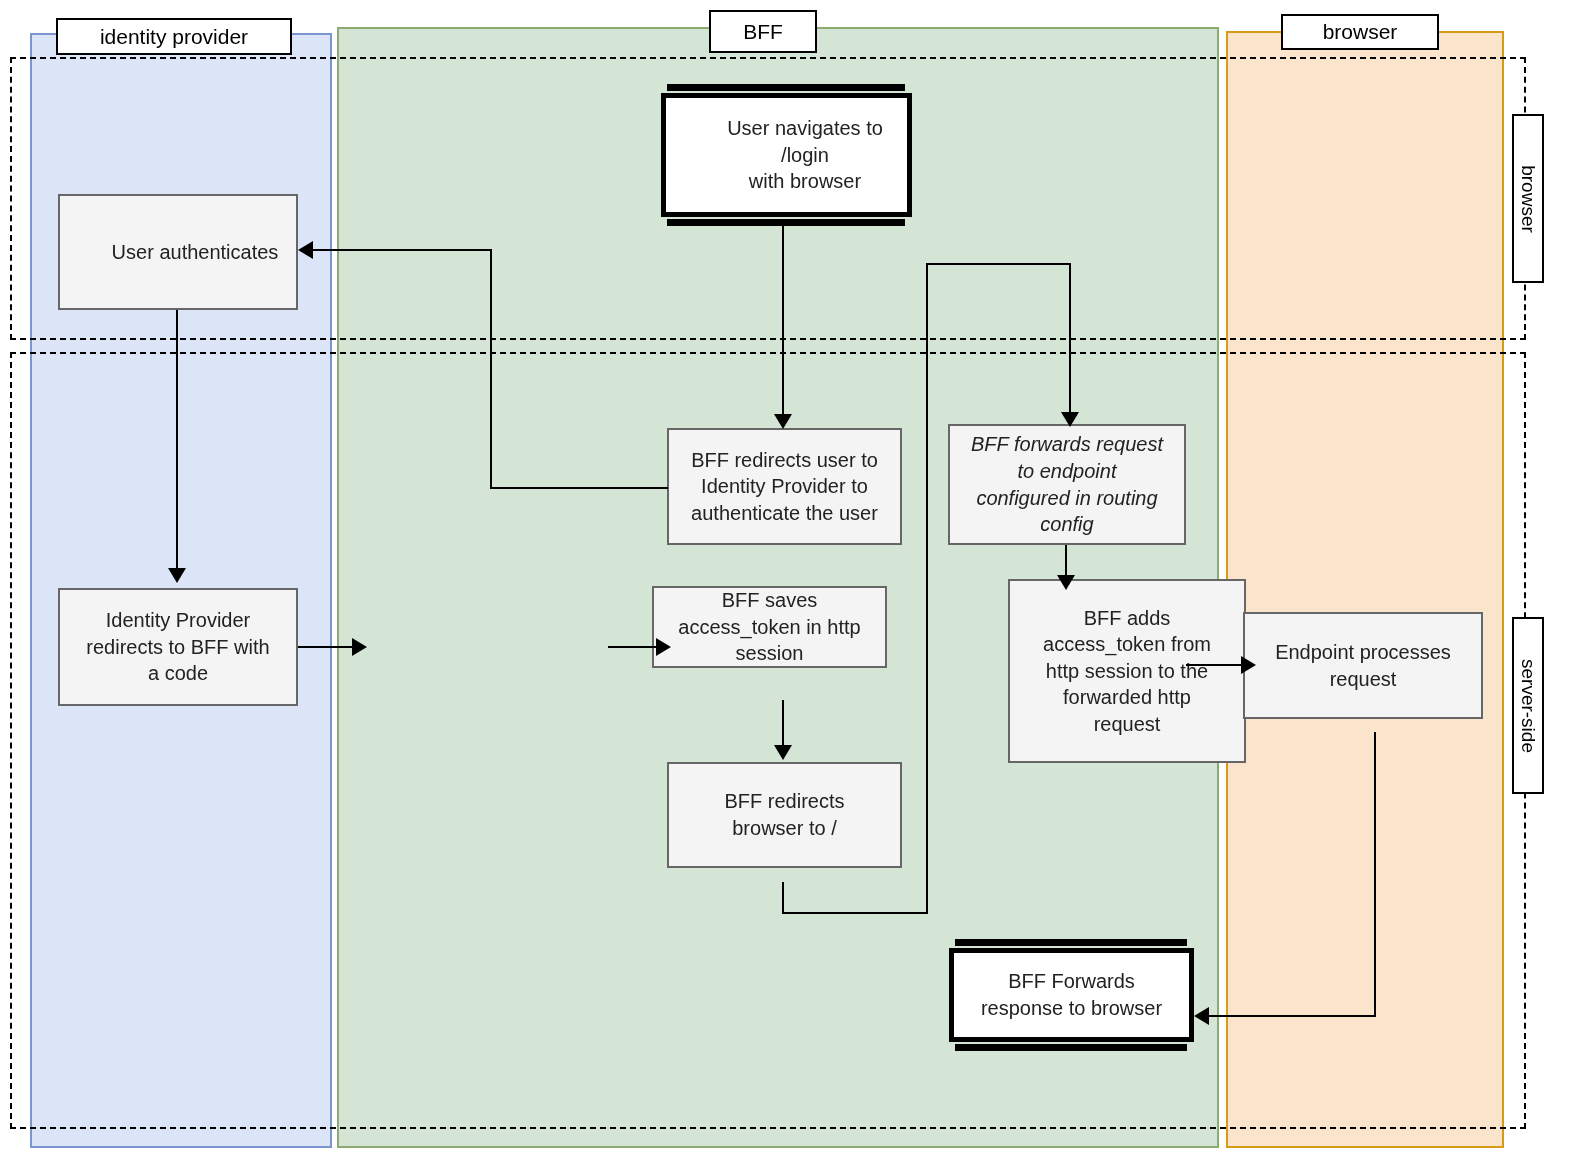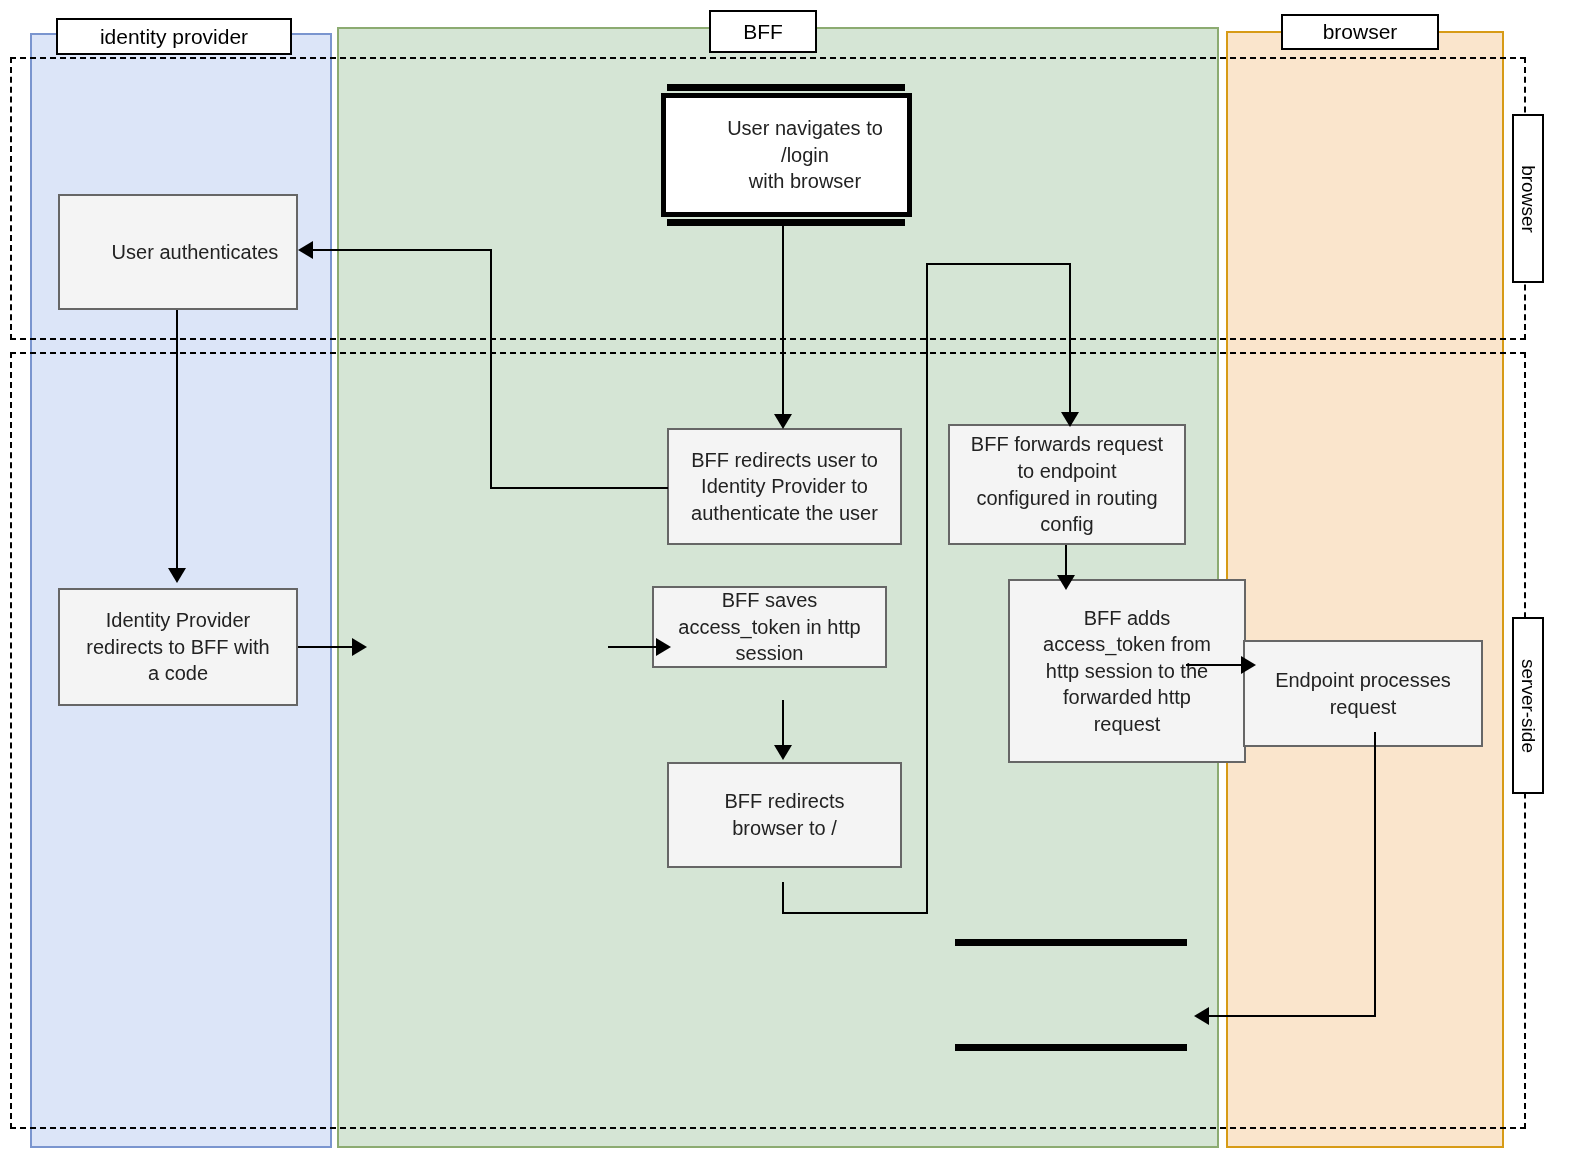--- a/index.html
+++ b/index.html
@@ -221,30 +221,32 @@
 Identity Provider to
 authenticate the user</div>
 
   <div class="node" style="left:652px; top:586px; width:235px; height:82px;text-align:center;">BFF saves
 access_token in http
 session</div>
 
   <div class="node" style="left:667px; top:762px; width:235px; height:106px;">BFF redirects
 browser to /</div>
 
-  <div class="node" style="left:948px; top:424px; width:238px; height:121px;">BFF forwards request
+  <div class="node" style="left:948px; top:424px; width:238px; height:121px;font-style:italic;">BFF forwards request
 to endpoint
 configured in routing
 config</div>
 
   <div class="node" style="left:960px; top:579px; width:238px; height:184px;margin-left:48px;">BFF adds
 access_token from
 http session to the
 forwarded http
 request</div>
 
-  <div class="node" style="left:1243px; top:640px; width:240px; height:107px;text-align:center;">Endpoint processes
+  <div class="node" style="left:1243px; top:612px; width:240px; height:107px;text-align:center;">Endpoint processes
 request</div>
 
   <div class="bar" style="left:955px; top:939px; width:232px;"></div>
+  <div class="node node-emphasis" style="left:949px; top:948px; width:245px; height:94px;">BFF Forwards
+response to browser</div>
   <div class="bar" style="left:955px; top:1044px; width:232px;"></div>
 
 </div>
 
 </body></html>

